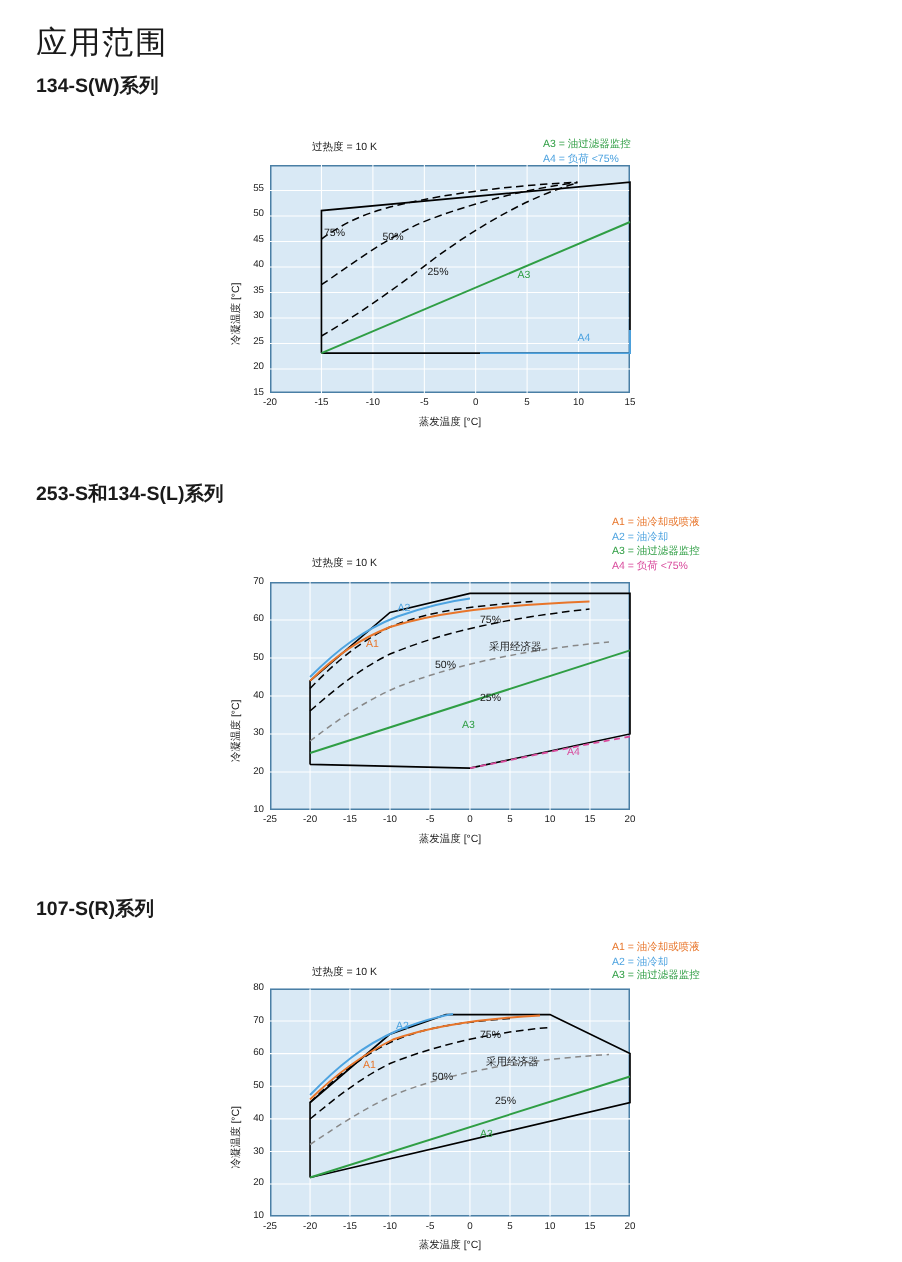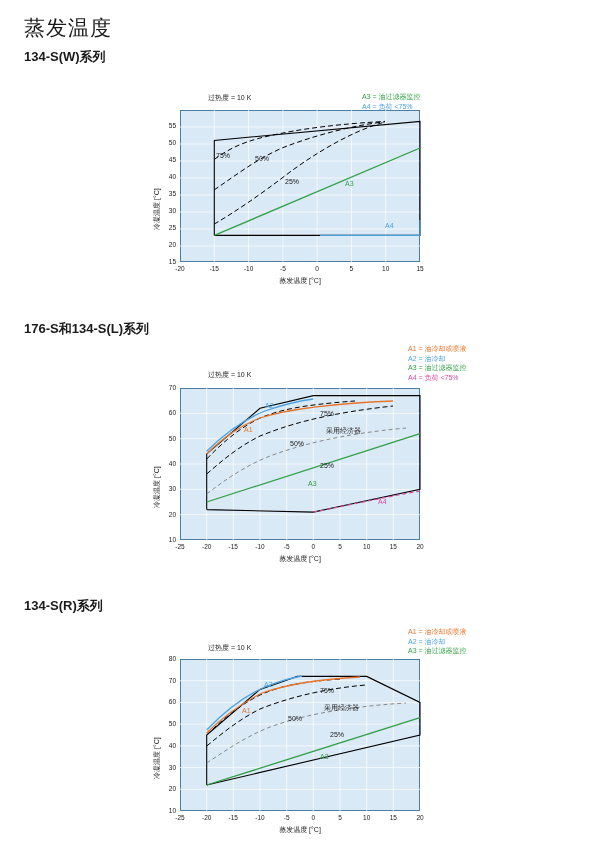--- a/index.html
+++ b/index.html
@@ -66,21 +66,21 @@
     white-space:nowrap;
   }
   svg{position:absolute;left:0;top:0;overflow:visible;}
   .inlabel{
     position:absolute;font-size:7px;white-space:nowrap;
   }
 </style>
 </head>
 <body>
 
-<div class="page-title">蒸发温度</div>
+<div class="page-title">应用范围</div>
 
 <div class="section-title" style="top:48px;">134-S(W)系列</div>
 
 <div class="chart-block" style="left:0;top:78px;width:601px;height:215px;">
 
   <div class="superheat" style="left:208px;top:15px;">过热度 = 10 K</div>
 
   <div class="legend" style="left:362px;top:14px;">
     <div style="color:#2f9e44">A3 = 油过滤器监控</div>
     <div style="color:#4da3e0">A4 = 负荷 &lt;75%</div>
@@ -144,21 +144,21 @@
     <div class="tick-x" style="left:137.1px;top:155px;">0</div>
     <div class="tick-x" style="left:171.4px;top:155px;">5</div>
     <div class="tick-x" style="left:205.7px;top:155px;">10</div>
     <div class="tick-x" style="left:240px;top:155px;">15</div>
 
     <div class="axis-label-y" style="left:-28px;top:120px;">冷凝温度 [°C]</div>
     <div class="axis-label-x" style="left:80px;top:166px;width:80px;">蒸发温度 [°C]</div>
   </div>
 </div>
 
-<div class="section-title" style="top:320px;">176-S和134-S(L)系列</div>
+<div class="section-title" style="top:320px;">253-S和134-S(L)系列</div>
 
 <div class="chart-block" style="left:0;top:340px;width:601px;height:235px;">
 
   <div class="superheat" style="left:208px;top:30px;">过热度 = 10 K</div>
 
   <div class="legend" style="left:408px;top:4px;">
     <div style="color:#e8752a">A1 = 油冷却或喷液</div>
     <div style="color:#4da3e0">A2 = 油冷却</div>
     <div style="color:#2f9e44">A3 = 油过滤器监控</div>
     <div style="color:#d94a9c">A4 = 负荷 &lt;75%</div>
@@ -227,21 +227,21 @@
     <div class="tick-x" style="left:160px;top:155px;">5</div>
     <div class="tick-x" style="left:186.7px;top:155px;">10</div>
     <div class="tick-x" style="left:213.3px;top:155px;">15</div>
     <div class="tick-x" style="left:240px;top:155px;">20</div>
 
     <div class="axis-label-y" style="left:-28px;top:120px;">冷凝温度 [°C]</div>
     <div class="axis-label-x" style="left:80px;top:166px;width:80px;">蒸发温度 [°C]</div>
   </div>
 </div>
 
-<div class="section-title" style="top:597px;">134-S(R)系列</div>
+<div class="section-title" style="top:597px;">107-S(R)系列</div>
 
 <div class="chart-block" style="left:0;top:617px;width:601px;height:224px;">
 
   <div class="superheat" style="left:208px;top:26px;">过热度 = 10 K</div>
 
   <div class="legend" style="left:408px;top:10px;">
     <div style="color:#e8752a">A1 = 油冷却或喷液</div>
     <div style="color:#4da3e0">A2 = 油冷却</div>
     <div style="color:#2f9e44">A3 = 油过滤器监控</div>
   </div>

